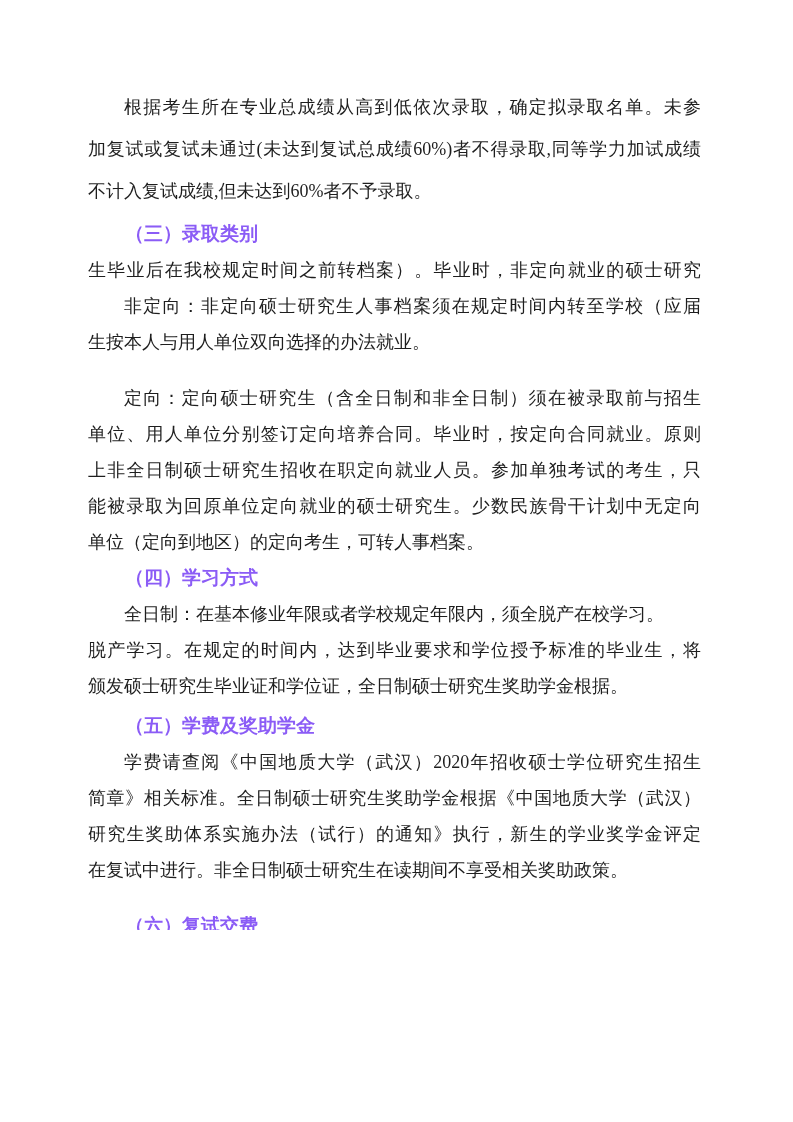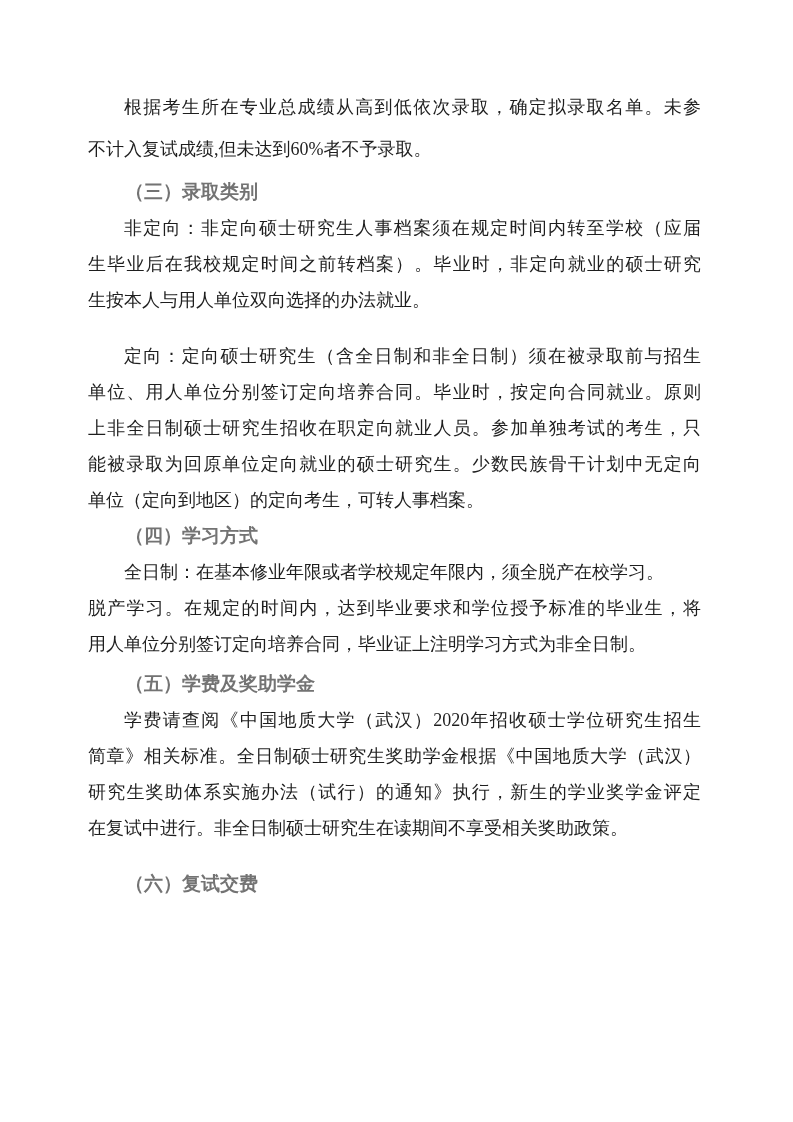--- a/index.html
+++ b/index.html
@@ -37,65 +37,66 @@
   }
   .line.first {
     text-indent: 36px;
   }
   .line.last {
     text-align-last: left;
   }
   .heading {
     font-size: 19px;
     font-weight: bold;
-    color: #737373;
+    color: #8b5cf6;
     line-height: 36px;
     padding-left: 37px;
     margin: 0;
   }
   .mt4  { margin-top: 4px; }
   .mt8  { margin-top: 20px; }
   .mt10 { }
 </style>
 </head>
 <body>
 
 <div class="page">
   <div class="content">
 
     <div class="para p-intro">
       <div class="line first">根据考生所在专业总成绩从高到低依次录取，确定拟录取名单。未参</div>
+      <div class="line">加复试或复试未通过(未达到复试总成绩60%)者不得录取,同等学力加试成绩</div>
       <div class="line last">不计入复试成绩,但未达到60%者不予录取。</div>
     </div>
 
     <h3 class="heading mt4">（三）录取类别</h3>
 
     <div class="para">
+      <div class="line">生毕业后在我校规定时间之前转档案）。毕业时，非定向就业的硕士研究</div>
       <div class="line first">非定向：非定向硕士研究生人事档案须在规定时间内转至学校（应届</div>
-      <div class="line">生毕业后在我校规定时间之前转档案）。毕业时，非定向就业的硕士研究</div>
       <div class="line last">生按本人与用人单位双向选择的办法就业。</div>
     </div>
 
     <div class="para mt8">
       <div class="line first">定向：定向硕士研究生（含全日制和非全日制）须在被录取前与招生</div>
       <div class="line">单位、用人单位分别签订定向培养合同。毕业时，按定向合同就业。原则</div>
       <div class="line">上非全日制硕士研究生招收在职定向就业人员。参加单独考试的考生，只</div>
       <div class="line">能被录取为回原单位定向就业的硕士研究生。少数民族骨干计划中无定向</div>
       <div class="line last">单位（定向到地区）的定向考生，可转人事档案。</div>
     </div>
 
     <h3 class="heading mt10">（四）学习方式</h3>
 
     <div class="para">
       <div class="line first last">全日制：在基本修业年限或者学校规定年限内，须全脱产在校学习。</div>
     </div>
 
     <div class="para">
       <div class="line">脱产学习。在规定的时间内，达到毕业要求和学位授予标准的毕业生，将</div>
-      <div class="line last">用人单位分别签订定向培养合同，毕业证上注明学习方式为非全日制。</div>
+      <div class="line last">颁发硕士研究生毕业证和学位证，全日制硕士研究生奖助学金根据。</div>
     </div>
 
     <h3 class="heading mt4">（五）学费及奖助学金</h3>
 
     <div class="para">
       <div class="line first">学费请查阅《中国地质大学（武汉）2020年招收硕士学位研究生招生</div>
       <div class="line">简章》相关标准。全日制硕士研究生奖助学金根据《中国地质大学（武汉）</div>
       <div class="line">研究生奖助体系实施办法（试行）的通知》执行，新生的学业奖学金评定</div>
       <div class="line last">在复试中进行。非全日制硕士研究生在读期间不享受相关奖助政策。</div>
     </div>

